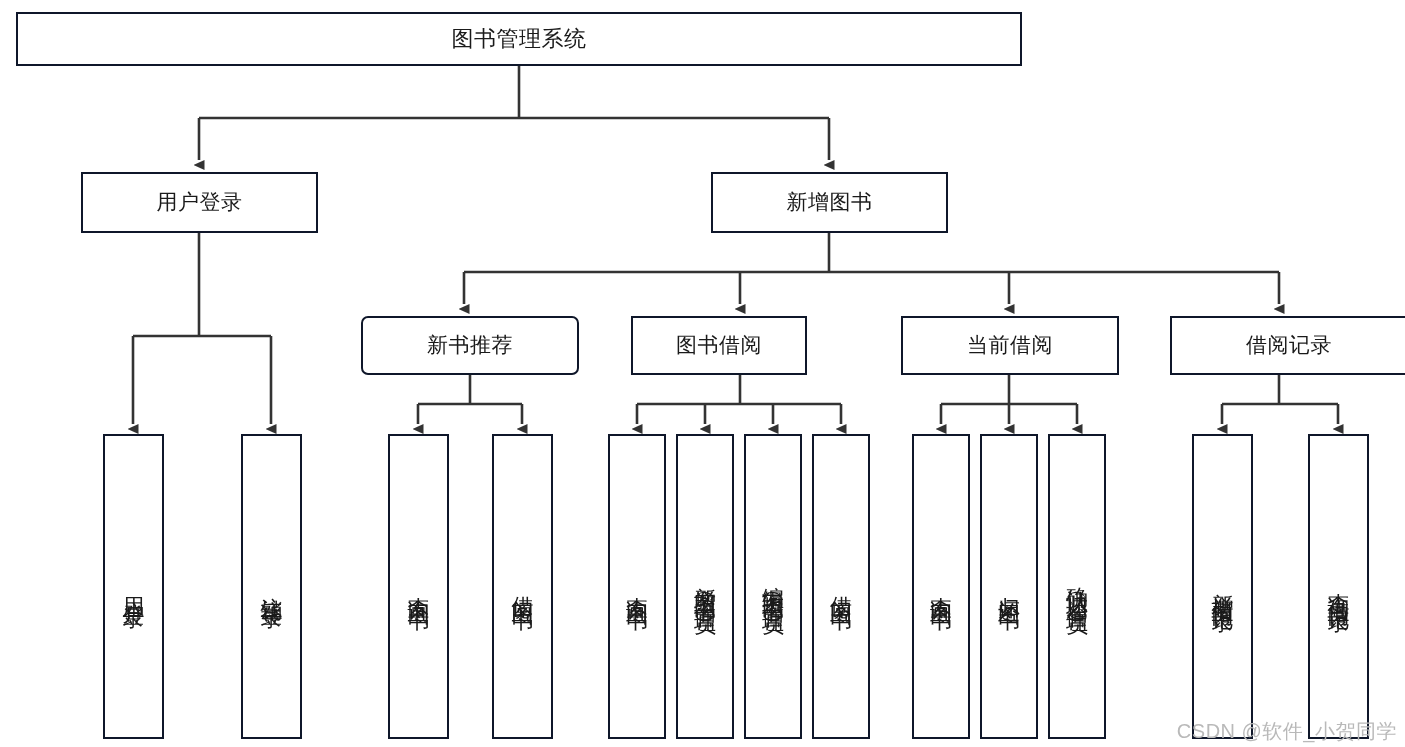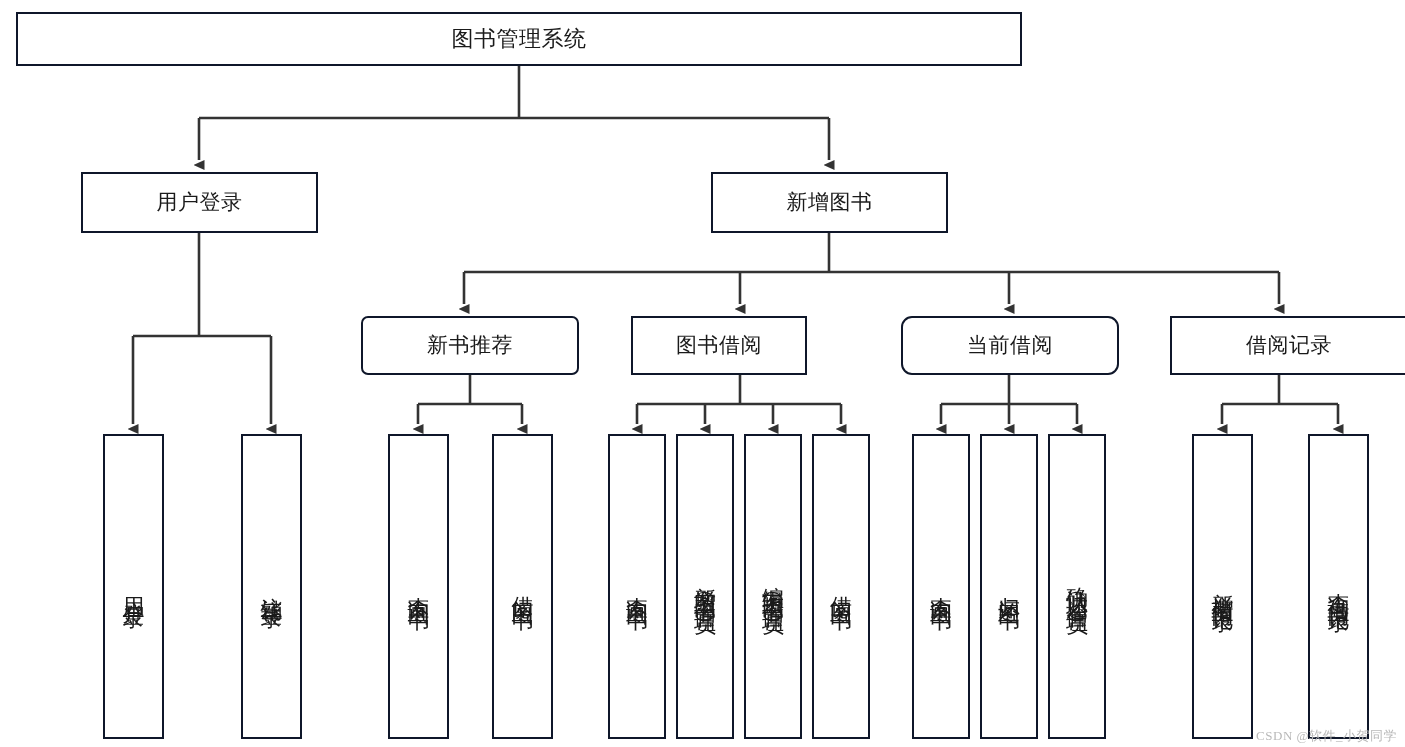--- a/index.html
+++ b/index.html
@@ -62,25 +62,25 @@
     font-size: 22px;
     line-height: 1.0;
     letter-spacing: 4px;
     white-space: nowrap;
     max-height: 100%;
   }
   #watermark {
     position: absolute;
     right: 8px;
     bottom: 2px;
-    font-size: 13px;
+    font-size: 20px;
     color: #b9b9b9;
     white-space: nowrap;
     letter-spacing: 0.5px;
-    font-family: Liberation Serif, serif;
+    font-family: Liberation Sans, sans-serif;
   }
 </style>
 </head>
 <body>
 
 <div id="canvas">
 
   <svg id="edges" viewBox="0 0 1405 747" xmlns="http://www.w3.org/2000/svg">
     <defs>
       <marker id="arrow" markerWidth="10" markerHeight="11" refX="0" refY="5.5" orient="auto" markerUnits="userSpaceOnUse">
@@ -144,21 +144,21 @@
   </div>
 
   <div class="node h" style="left:361px; top:316px; width:218px; height:59px;border-radius:7px;">
     <span class="node-label">新书推荐</span>
   </div>
 
   <div class="node h" style="left:631px; top:316px; width:176px; height:59px;">
     <span class="node-label">图书借阅</span>
   </div>
 
-  <div class="node h" style="left:901px; top:316px; width:218px; height:59px;border-radius:11px;">
+  <div class="node h" style="left:901px; top:316px; width:218px; height:59px;">
     <span class="node-label">当前借阅</span>
   </div>
 
   <div class="node h" style="left:1170px; top:316px; width:238px; height:59px;">
     <span class="node-label">借阅记录</span>
   </div>
 
   <div class="node v" style="left:103px; top:434px; width:61px; height:305px;">
     <span class="node-label">用户登录</span>
   </div>

